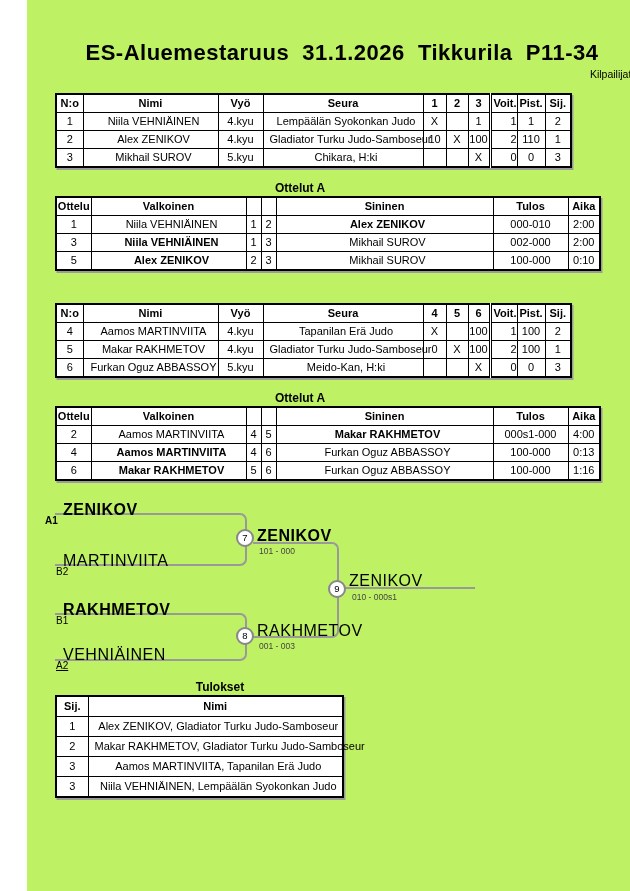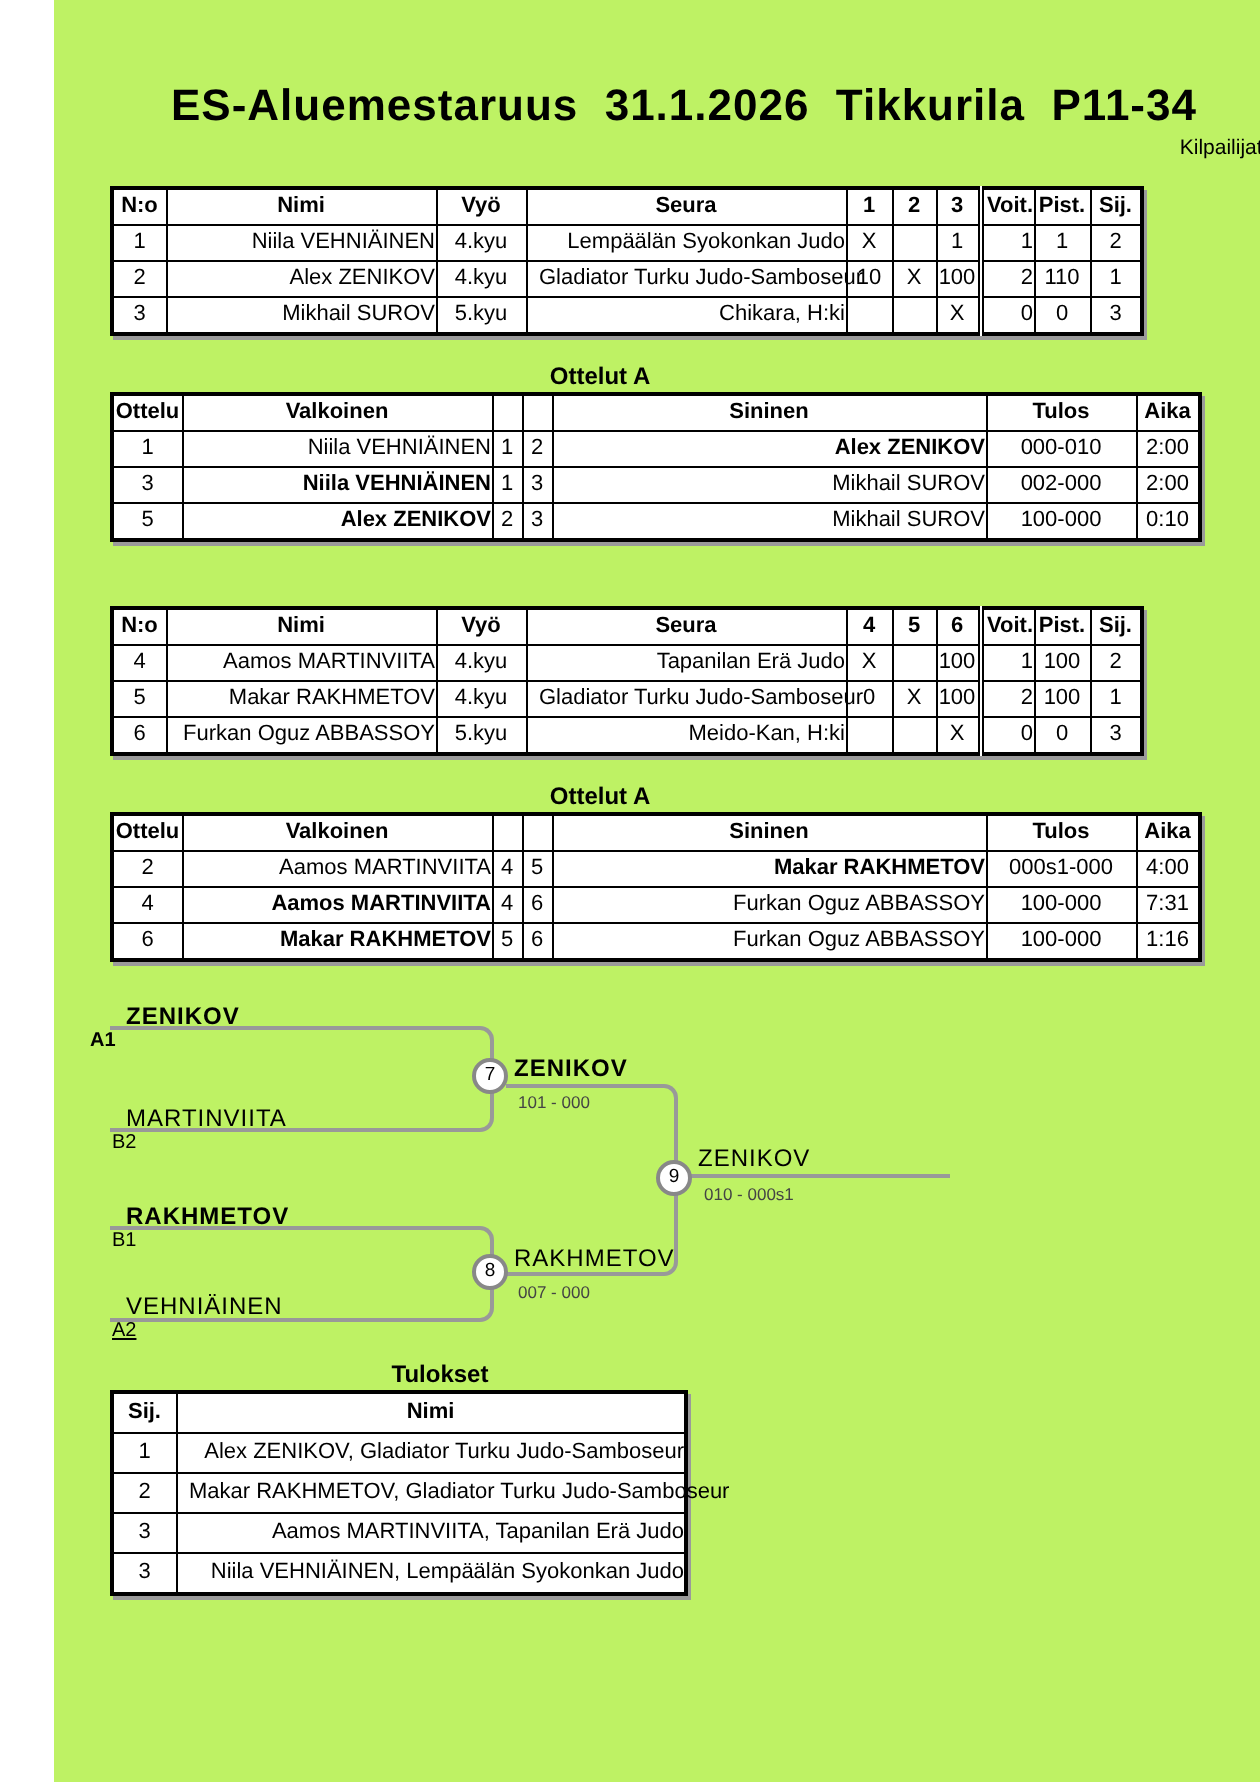--- a/index.html
+++ b/index.html
@@ -14,21 +14,21 @@
   #lblB{left:28px;width:410px;top:281px;}
   #lblOA2{left:28px;width:490px;top:391px;}
   #lblT{left:28px;width:330px;top:680px;}
 
   table.grid{position:absolute;border-collapse:collapse;table-layout:fixed;background:#fff;
              border:2px solid #000;box-shadow:1.5px 2px 0 #9a9a9a;}
   .grid th,.grid td{border:1px solid #000;font-size:11px;height:17px;line-height:17px;
                     padding:0;overflow:visible;}
   .grid th{font-weight:bold;text-align:center;white-space:nowrap;}
   td.c{text-align:center;}
-  td.l{text-align:right;padding:0 0 0 6px;}
+  td.l{text-align:center;padding:0 0 0 6px;}
   .ovf{white-space:nowrap;}
   .b{font-weight:bold;}
   th.dbl,td.dbl{border-left:3px double #000;text-align:right;}
   #poolA{left:28px;top:93px;width:515px;}
   #matchA{left:28px;top:196px;width:544px;}
   #poolB{left:28px;top:303px;width:515px;}
   #matchB{left:28px;top:406px;width:544px;}
   #results{left:28px;top:695px;width:287px;}
   #results th,#results td{height:19px;line-height:19px;}
 
@@ -39,21 +39,21 @@
   #cB1{left:28px;top:613px;width:190px;height:23px;border-top:2px solid #999;border-right:2px solid #999;border-top-right-radius:7px;}
   #cB2{left:28px;top:636px;width:190px;height:23px;border-bottom:2px solid #999;border-right:2px solid #999;border-bottom-right-radius:7px;}
   #w7{left:226px;top:542px;width:84px;height:47px;border-top:2px solid #999;border-right:2px solid #999;border-top-right-radius:7px;}
   #w8{left:226px;top:589px;width:84px;height:47px;border-bottom:2px solid #999;border-right:2px solid #999;border-bottom-right-radius:7px;}
   #w9{left:318px;top:587px;width:130px;height:2px;background:#999;}
   .mcircle{position:absolute;width:14px;height:14px;border:2px solid #888;border-radius:50%;
            background:#fff;font-size:9.5px;text-align:center;line-height:14px;z-index:2;}
   #m7{left:209px;top:529px;}
   #m8{left:209px;top:627px;}
   #m9{left:301px;top:580px;}
-  .bname{position:absolute;font-size:12px;letter-spacing:0.5px;white-space:nowrap;text-align:right;}
+  .bname{position:absolute;font-size:16px;letter-spacing:0.5px;white-space:nowrap;text-align:right;}
   .bseed{position:absolute;font-size:10px;}
   .bscore{position:absolute;font-size:8.5px;color:#444;white-space:nowrap;}
   #e1{left:36px;top:501px;font-weight:bold;} #s1{left:18px;top:515px;font-weight:bold;}
   #e2{left:36px;top:552px;}                  #s2{left:29px;top:566px;}
   #e3{left:36px;top:601px;font-weight:bold;} #s3{left:29px;top:615px;}
   #e4{left:36px;top:646px;}                  #s4{left:29px;top:660px;text-decoration:underline;}
   #wn7{left:230px;top:527px;font-weight:bold;} #sc7{left:232px;top:546px;}
   #wn8{left:230px;top:622px;}                  #sc8{left:232px;top:641px;}
   #wn9{left:322px;top:572px;}                  #sc9{left:325px;top:592px;}
 </style>
@@ -284,21 +284,21 @@
           <td class="c">000s1-000</td>
           <td class="c">4:00</td>
         </tr>
         <tr>
           <td class="c">4</td>
           <td class="l b">Aamos MARTINVIITA</td>
           <td class="c">4</td>
           <td class="c">6</td>
           <td class="l">Furkan Oguz ABBASSOY</td>
           <td class="c">100-000</td>
-          <td class="c">7:31</td>
+          <td class="c">0:13</td>
         </tr>
         <tr>
           <td class="c">6</td>
           <td class="l b">Makar RAKHMETOV</td>
           <td class="c">5</td>
           <td class="c">6</td>
           <td class="l">Furkan Oguz ABBASSOY</td>
           <td class="c">100-000</td>
           <td class="c">1:16</td>
         </tr>
@@ -322,21 +322,21 @@
   <div class="bname" id="e2">MARTINVIITA</div>
   <div class="bseed" id="s2">B2</div>
   <div class="bname" id="e3">RAKHMETOV</div>
   <div class="bseed" id="s3">B1</div>
   <div class="bname" id="e4">VEHNIÄINEN</div>
   <div class="bseed" id="s4">A2</div>
 
   <div class="bname" id="wn7">ZENIKOV</div>
   <div class="bscore" id="sc7">101 - 000</div>
   <div class="bname" id="wn8">RAKHMETOV</div>
-  <div class="bscore" id="sc8">007 - 000</div>
+  <div class="bscore" id="sc8">001 - 003</div>
   <div class="bname" id="wn9">ZENIKOV</div>
   <div class="bscore" id="sc9">010 - 000s1</div>
 
   <div class="seclabel" id="lblT">Tulokset</div>
   <table class="grid" id="results">
       <colgroup>
         <col style="width: 32px;">
         <col style="width: 255px;">
       </colgroup>
       <thead>

